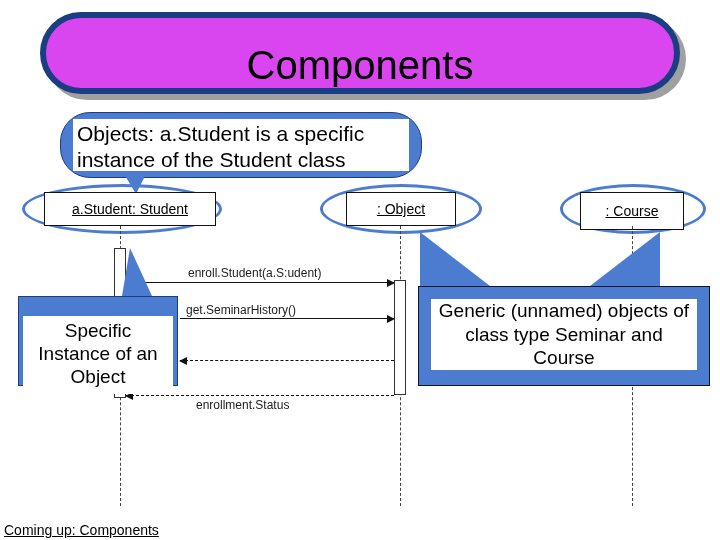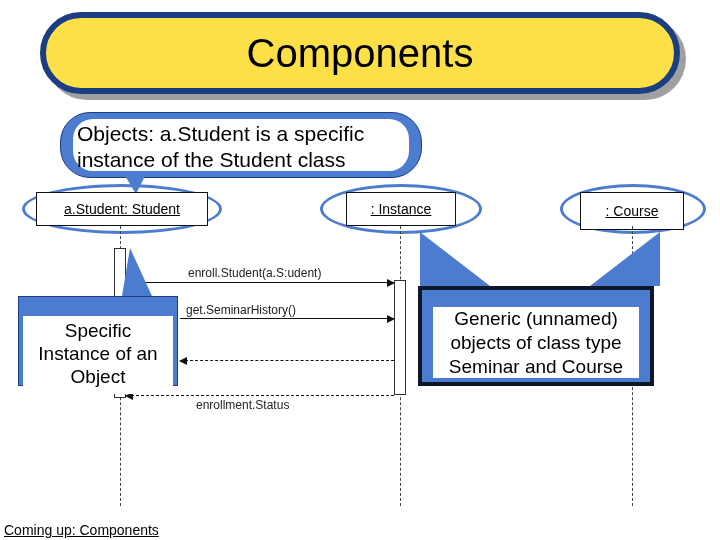--- a/index.html
+++ b/index.html
@@ -15,41 +15,40 @@
   position: absolute; top: 6px; left: 6px;
   width: 640px; height: 82px;
   background: #a0a0a0;
   border-radius: 44px;
 }
 .title-pill {
   position: absolute; top: 0; left: 0;
   width: 640px; height: 82px;
   border: 6px solid #1b3e82;
   border-radius: 44px;
-  background: #fde047;
-  display: flex; align-items: center; justify-content: center;
+  background: #d946ef;
+  display: flex; align-items: flex-end; justify-content: center;
 }
 .title-text { font-size: 40px; color: #000; }
 
 
 .desc-callout {
   position: absolute;
   top: 112px; left: 60px;
   width: 362px; height: 66px;
   background: #4c7ccf;
   border: 1px solid #1b3e82;
   border-radius: 30px;
   padding: 6px 12px;
 }
 .desc-inner {
   width: 100%; height: 100%;
   background: #fff;
   font-size: 21px; line-height: 1.25;
   padding: 2px 4px;
-  border-radius: 20px;
 }
 .desc-tail {
   position: absolute;
   top: 174px; left: 124px;
   width: 0; height: 0;
   border-left: 12px solid transparent;
   border-right: 10px solid transparent;
   border-top: 20px solid #4c7ccf;
 }
 
@@ -65,21 +64,21 @@
 
 
 .obj-box {
   position: absolute;
   background: #fff;
   border: 1px solid #111;
   font-size: 14px;
   display: flex; align-items: center; justify-content: center;
   text-decoration: underline;
 }
-.ob1 { top: 192px; left: 36px; width: 172px; height: 34px; }
+.ob1 { top: 192px; left: 44px; width: 172px; height: 34px; }
 .ob2 { top: 192px; left: 346px; width: 110px; height: 34px; }
 .ob3 { top: 192px; left: 580px; width: 104px; height: 38px; }
 
 
 .lifeline {
   position: absolute;
   border-left: 1px dashed #444;
 }
 .ll1 { top: 226px; left: 120px; height: 280px; }
 .ll2 { top: 226px; left: 400px; height: 280px; }
@@ -118,24 +117,24 @@
   border-left: 8px solid transparent;
   border-right: 22px solid transparent;
   border-bottom: 48px solid #4c7ccf;
   transform: skewX(0deg);
 }
 
 
 .right-callout {
   position: absolute;
   top: 286px; left: 418px;
-  width: 236px; height: 100px;
+  width: 292px; height: 100px;
   background: #4c7ccf;
-  border: 4px solid #0f172a;
-  display: flex; align-items: flex-end; justify-content: center;
+  border: 1px solid #0f172a;
+  display: flex; align-items: center; justify-content: center;
 }
 .right-callout-inner { width: 96%; height: 88%; background: transparent; color: #000; text-align: center; font-size: 19px; line-height: 1.25; padding: 6px; }
 .right-callout-textbg {
   background: #fff; display: inline-block; padding: 0 4px;
 }
 .right-tail1 {
   position: absolute; top: 232px; left: 420px;
   width: 0; height: 0;
   border-right: 70px solid transparent;
   border-bottom: 54px solid #4c7ccf;
@@ -169,21 +168,21 @@
 <div class="desc-callout">
   <div class="desc-inner">Objects: a.Student is a specific instance of the Student class</div>
 </div>
 <div class="desc-tail"></div>
 
 <div class="lifeline-ellipse el1"></div>
 <div class="lifeline-ellipse el2"></div>
 <div class="lifeline-ellipse el3"></div>
 
 <div class="obj-box ob1">a.Student: Student</div>
-<div class="obj-box ob2">: Instance</div>
+<div class="obj-box ob2">: Object</div>
 <div class="obj-box ob3">: Course</div>
 
 <div class="lifeline ll1"></div>
 <div class="lifeline ll2"></div>
 <div class="lifeline ll3"></div>
 
 <div class="activation act1"></div>
 <div class="activation act2"></div>
 
 <div class="msg" style="top:282px; left:126px; width:268px;">

